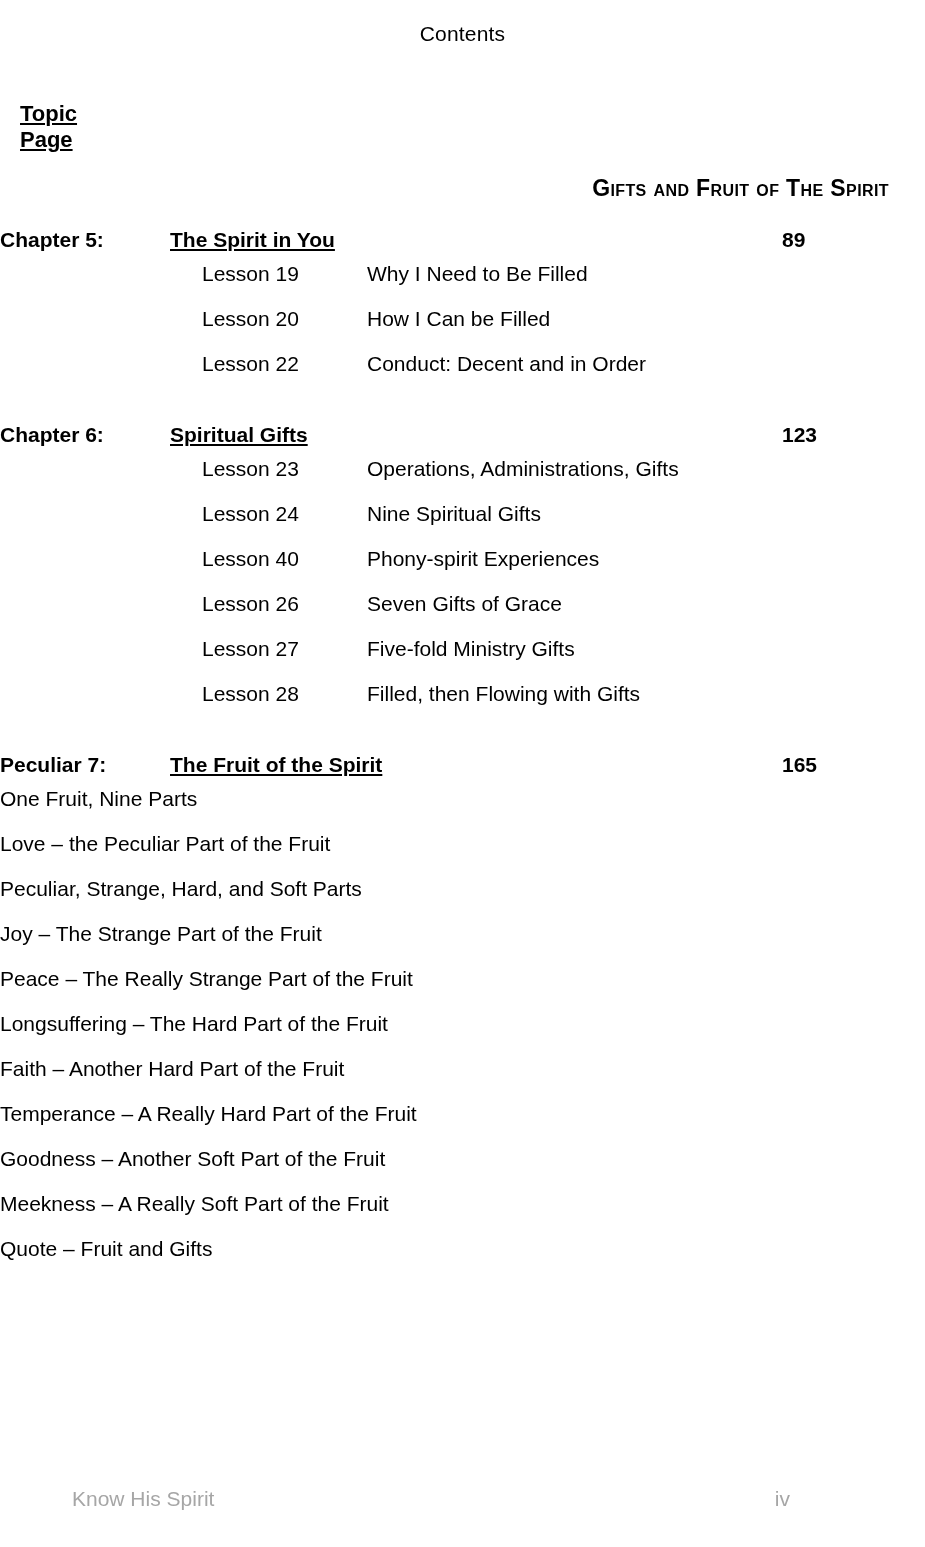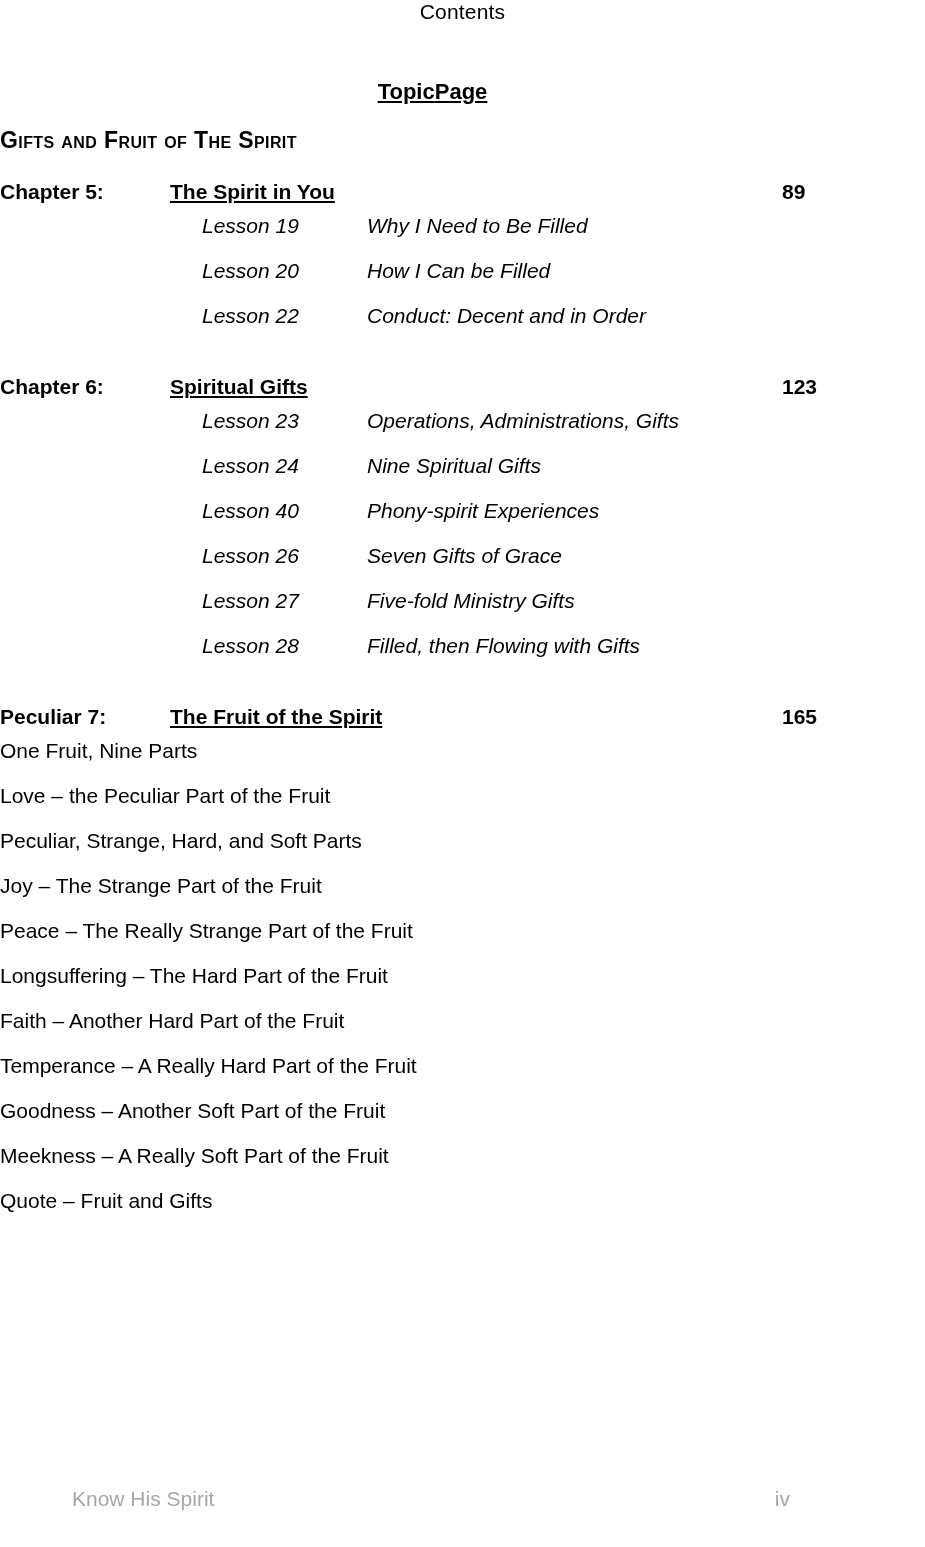--- a/index.html
+++ b/index.html
@@ -16,38 +16,40 @@
     width: 925px;
     height: 1547px;
     margin: 0 auto;
     background: #ffffff;
     overflow: hidden;
   }
 
   .doc-title {
     text-align: center;
     font-size: 21px;
+    margin-top: 22px;
     letter-spacing: 0.2px;
   }
 
   .head-row {
     display: flex;
-    justify-content: center;
+    justify-content: flex-end;
     align-items: baseline;
     margin: 55px 80px 0 20px;
+    flex-direction: column;
   }
   .head-row .col-topic,
   .head-row .col-page {
     font-size: 22px;
     font-weight: bold;
     text-decoration: underline;
   }
 
   .section-title {
-    text-align: left;
+    text-align: right;
     font-weight: bold;
     font-size: 23px;
     margin: 22px 0 4px 0;
     font-variant: small-caps;
     letter-spacing: 0.4px;
     padding-right: 36px;
   }
 
   .chapter-block {
     margin-top: 26px;
@@ -77,21 +79,20 @@
     font-size: 21px;
     font-weight: bold;
   }
 
   .lesson-row {
     display: flex;
     align-items: baseline;
     height: 45px;
     padding-left: 202px;
     font-size: 21px;
-    font-style: italic;
   }
   .lesson-num {
     width: 165px;
     flex: 0 0 165px;
   }
   .lesson-title {
     flex: 1 1 auto;
   }
 
   .plain-row {

